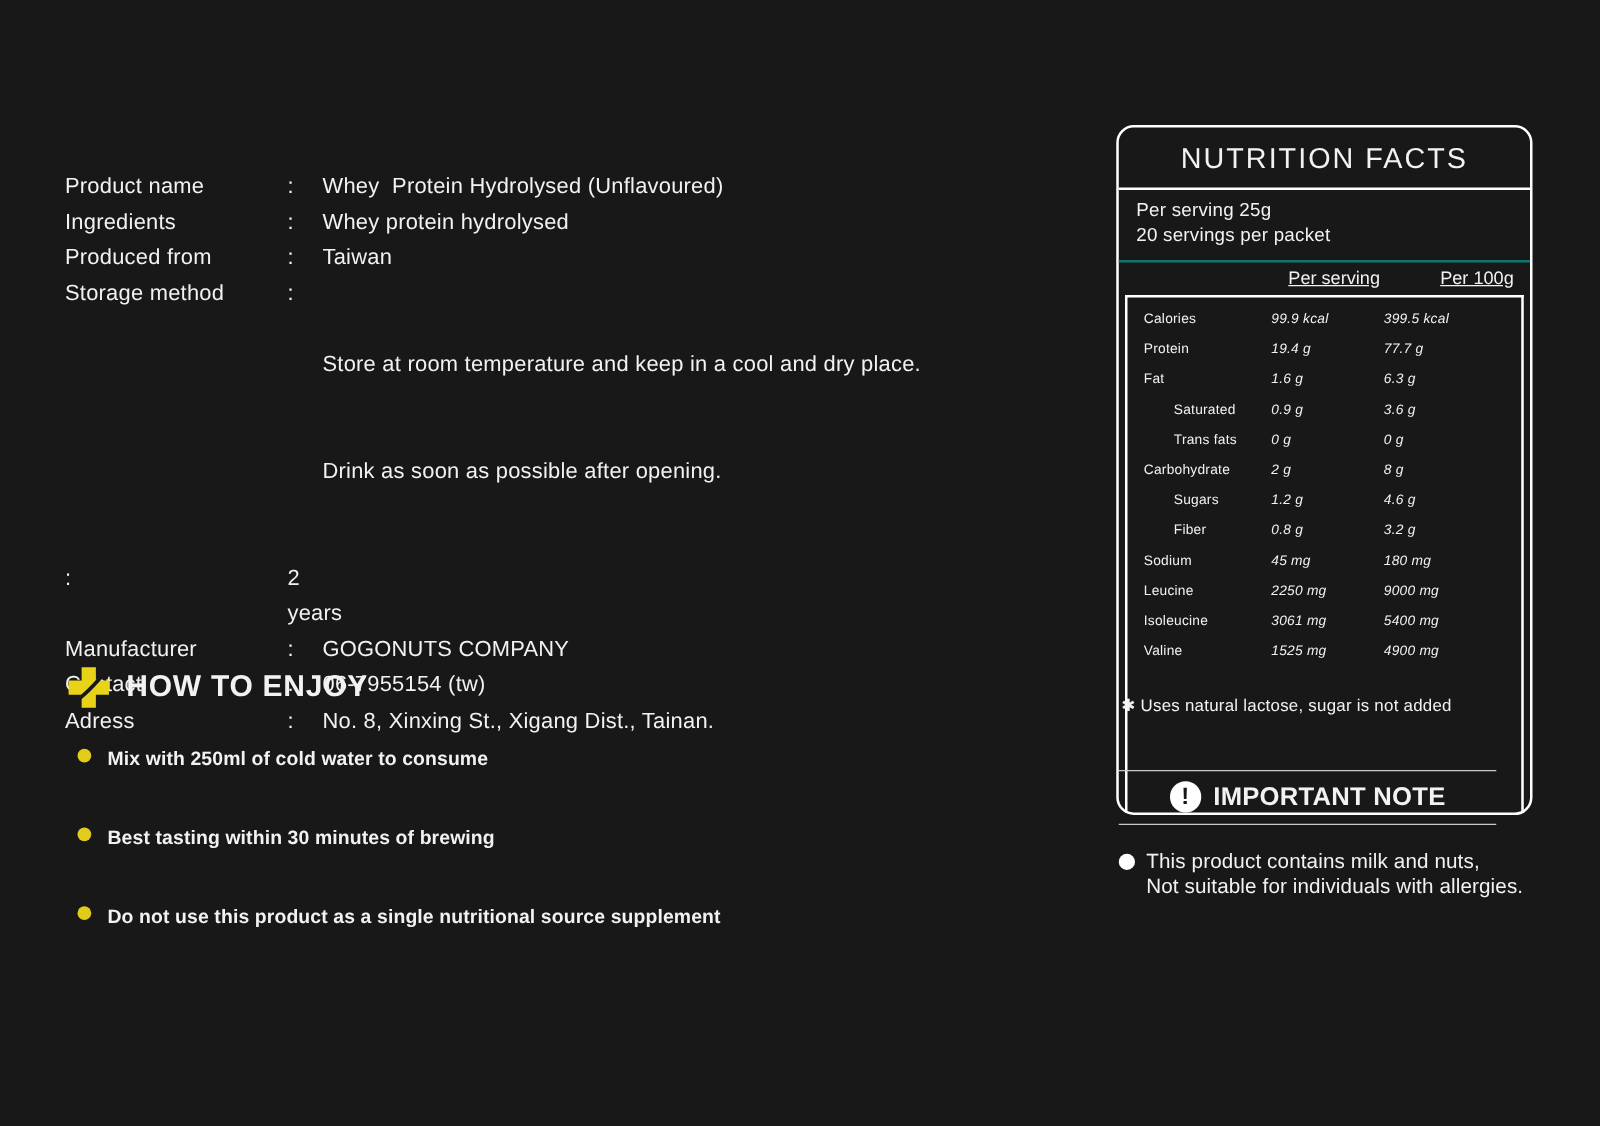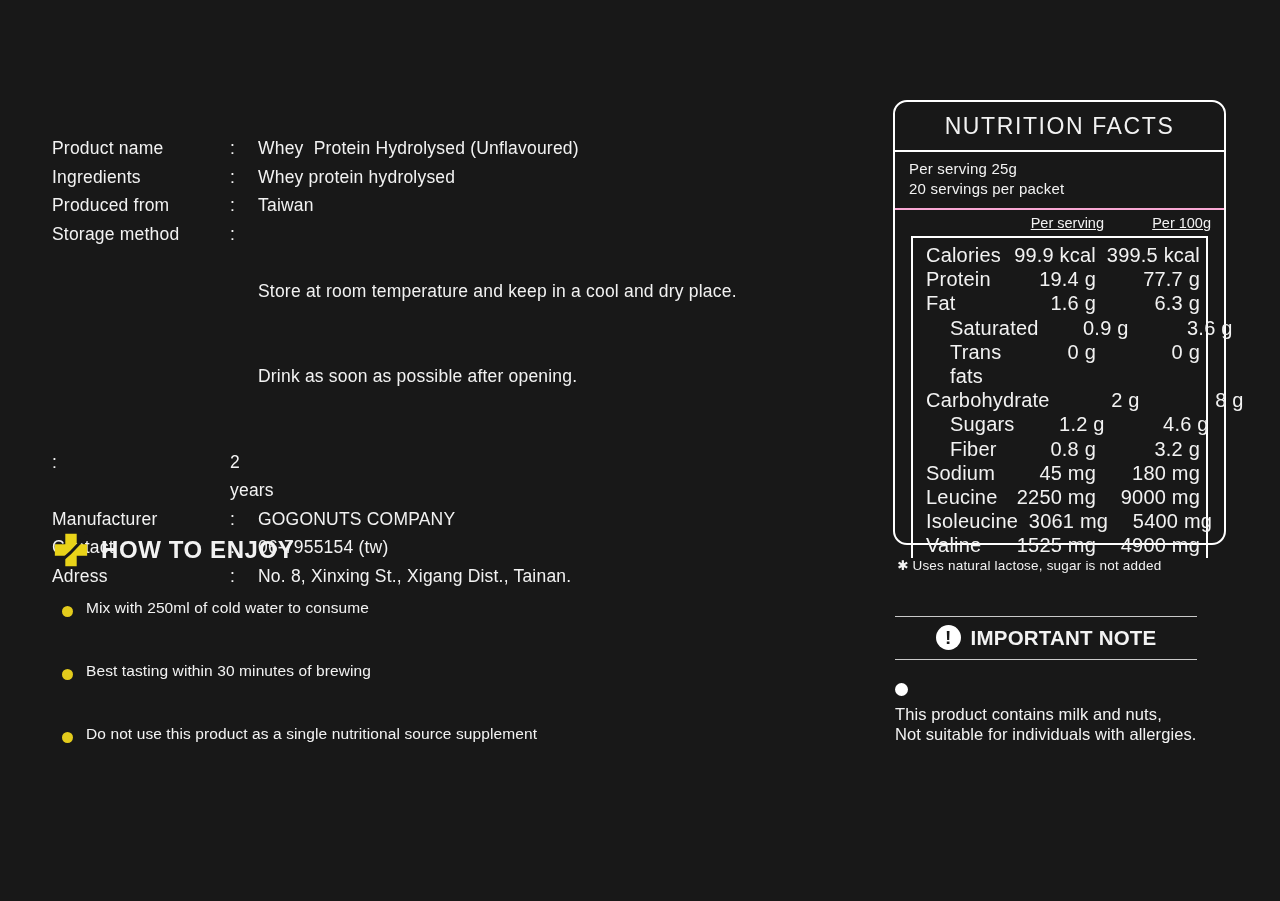--- a/index.html
+++ b/index.html
@@ -18,49 +18,49 @@
   .info-label { color: #f2f2f2; }
   .info-colon { text-align: left; }
   .info-value { white-space: pre-wrap; }
 
   
   .how-to { position: absolute; left: 52px; top: 531px; }
   .how-to-header { display: flex; align-items: center; gap: 11px; }
   .how-to-title { margin: 0; font-size: 24px; font-weight: bold; letter-spacing: 0.6px; }
   .plus-icon { width: 38px; height: 38px; display: block; }
   .how-to-list { list-style: none; margin: 30px 0 0 10px; padding: 0; }
-  .how-to-item { display: flex; align-items: flex-end; gap: 13px; margin-bottom: 45px; font-size: 15.5px; font-weight: normal; letter-spacing: 0.1px; }
+  .how-to-item { display: flex; align-items: flex-start; gap: 13px; margin-bottom: 45px; font-size: 15.5px; font-weight: bold; letter-spacing: 0.1px; }
   .ydot { width: 11px; height: 11px; border-radius: 50%; background: #e3cb1c; flex: none; }
 
   
   .nutrition-box {
     position: absolute; left: 893px; top: 100px;
-    width: 333px; height: 445px;
+    width: 333px; height: 552px;
     border: 2px solid #ffffff; border-radius: 14px;
     display: flex; flex-direction: column;
   }
   .nf-title { text-align: center; font-size: 23px; letter-spacing: 1.6px; padding: 11px 0 10px; border-bottom: 2px solid #ffffff; }
-  .nf-serving { padding: 7px 14px 9px; font-size: 15px; line-height: 20px; border-bottom: 2px solid #f9a8d4; letter-spacing: 0.2px; }
+  .nf-serving { padding: 7px 14px 9px; font-size: 15px; line-height: 20px; border-bottom: 2px solid #0f766e; letter-spacing: 0.2px; }
   .nf-colhead { display: grid; grid-template-columns: 1fr 96px 107px; padding: 5px 13px 5px 12px; font-size: 14.5px; text-decoration: underline; }
   .nf-colhead .colh { text-align: right; }
-  .nf-body { flex: 1; margin: 0 16px; border: 2px solid #ffffff; border-bottom: none; padding: 5px 6px 0 4px; font-size: 20px; }
+  .nf-body { flex: 1; margin: 0 5px; border: 2px solid #ffffff; border-bottom: none; padding: 5px 6px 0 4px; font-size: 11px; }
   .nf-row { display: grid; grid-template-columns: 1fr 90px 104px; line-height: 24.2px; letter-spacing: 0.2px; }
   .nf-row .lab { padding-left: 9px; }
   .nf-row.sub .lab { padding-left: 33px; }
-  .nf-row .v { text-align: right; }
+  .nf-row .v { text-align: left; font-style: italic; }
 
   .nf-footnote { position: absolute; left: 897px; top: 557px; font-size: 13.5px; letter-spacing: 0.2px; }
 
   
   .important { position: absolute; left: 895px; top: 616px; width: 360px; }
   .imp-rule { width: 302px; height: 0; border-top: 1px solid #c9c9c9; }
   .imp-header { width: 302px; display: flex; align-items: center; justify-content: center; gap: 10px; padding: 8px 0 9px; }
   .excl-icon { width: 25px; height: 25px; border-radius: 50%; background: #ffffff; color: #181818; display: flex; align-items: center; justify-content: center; font-weight: bold; font-size: 19px; line-height: 1; flex: none; }
   .imp-title { font-size: 20.5px; font-weight: bold; letter-spacing: 0.2px; }
-  .imp-body { margin-top: 20px; display: flex; gap: 9px; font-size: 16.5px; line-height: 19.5px; letter-spacing: 0.1px; flex-direction: column; }
+  .imp-body { margin-top: 20px; display: flex; gap: 9px; font-size: 16.5px; line-height: 19.5px; letter-spacing: 0.1px; }
   .wdot { width: 13px; height: 13px; border-radius: 50%; background: #ffffff; margin-top: 3px; flex: none; }
 </style>
 </head>
 <body>
 
 <section class="product-info">
   <div class="info-row">
     <div class="info-label">Product name</div>
     <div class="info-colon">:</div>
     <div class="info-value">Whey  Protein Hydrolysed (Unflavoured)</div>

